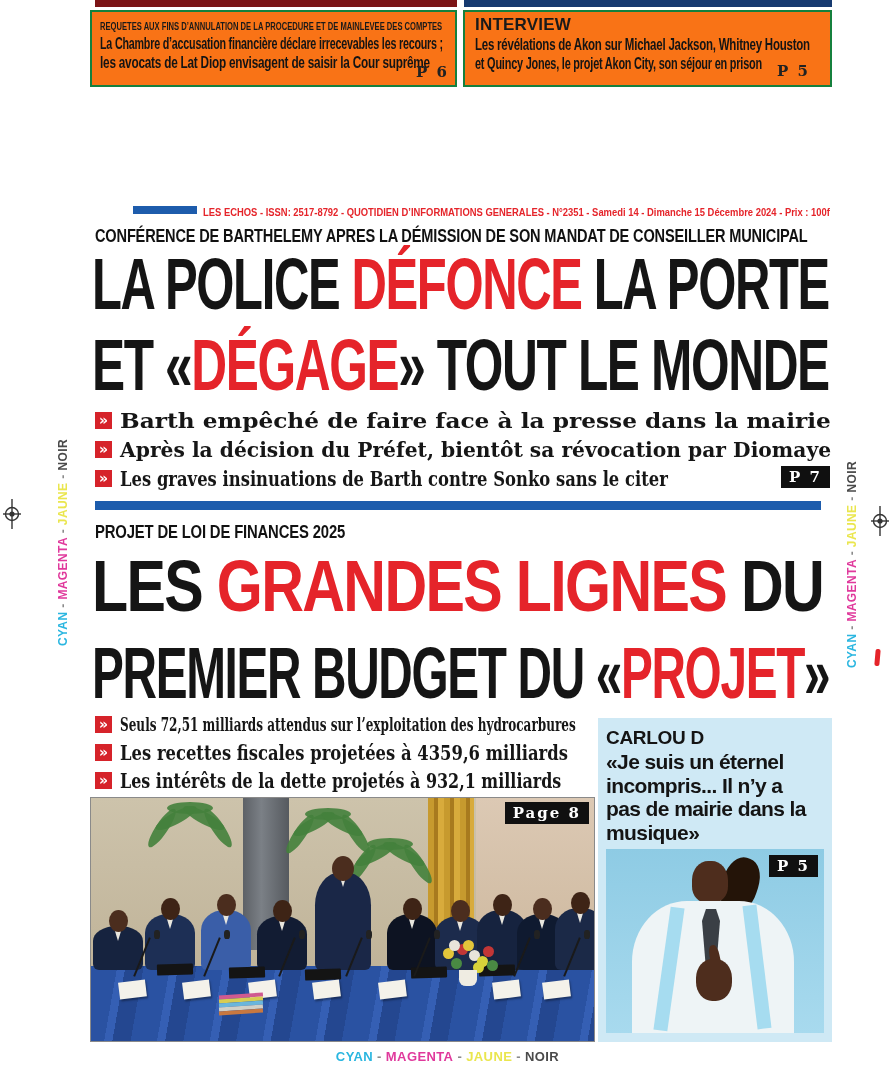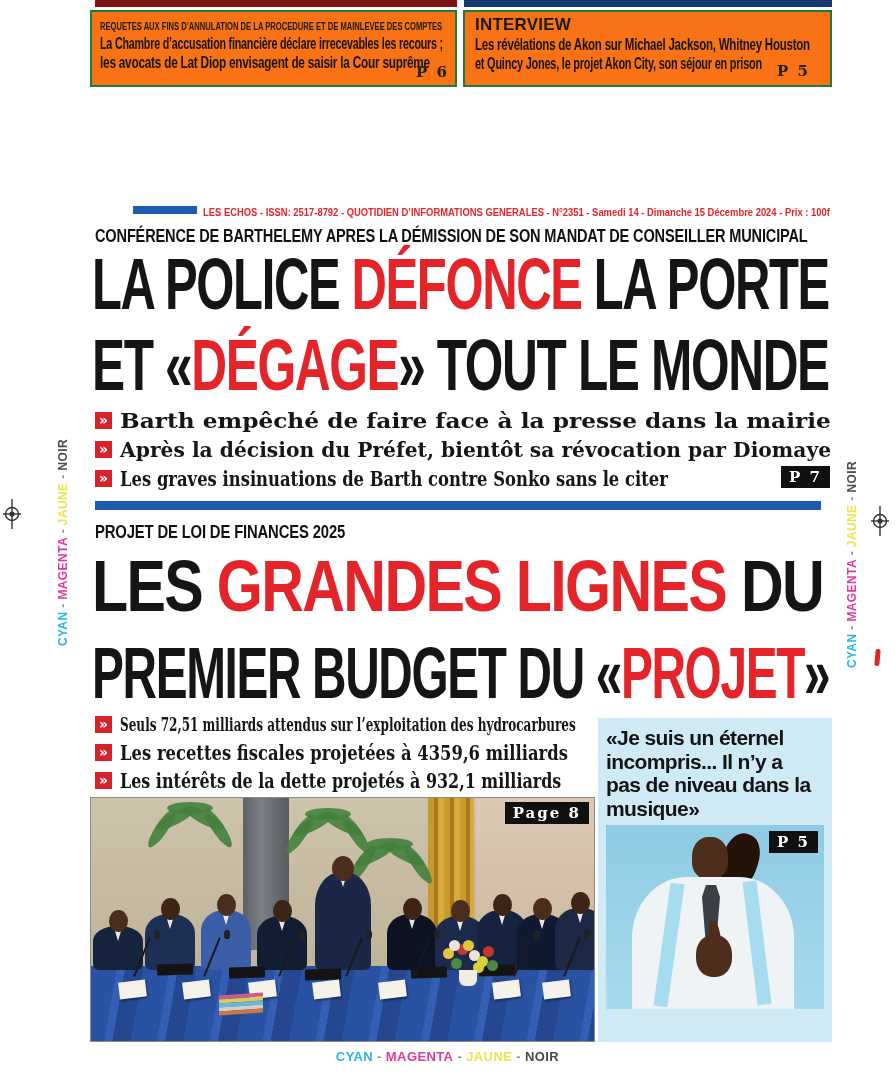--- a/index.html
+++ b/index.html
@@ -255,21 +255,22 @@
       <div style="position:absolute;left:392px;top:148px;width:11px;height:11px;background:#c23636;border-radius:50%;"></div>
       <div style="position:absolute;left:372px;top:142px;width:11px;height:11px;background:#e2c53a;border-radius:50%;"></div>
       <div style="position:absolute;left:396px;top:162px;width:11px;height:11px;background:#4a8a43;border-radius:50%;"></div>
       <div style="position:absolute;left:358px;top:142px;width:11px;height:11px;background:#e8e4da;border-radius:50%;"></div>
       <div style="position:absolute;left:382px;top:164px;width:11px;height:11px;background:#d8d23a;border-radius:50%;"></div>
       <div style="position:absolute;left:368px;top:172px;width:18px;height:16px;background:#efece2;border-radius:0 0 40% 40%;"></div>
       <span class="pbadge badge">Page 8</span>
   </div>
 
   <div class="abs carlou">
-    <div class="carlou-quote">«Je suis un éternel incompris... Il n’y a pas de niveau dans la musique»</div>
+    <div class="carlou-kicker">CARLOU D</div>
+    <div class="carlou-quote">«Je suis un éternel incompris... Il n’y a pas de mairie dans la musique»</div>
     <div class="cphoto">
       <div class="c-locs"></div>
       <div class="c-head"></div>
       <div class="c-shirt"></div>
       <div class="c-susp" style="left:56px;top:58px;transform:rotate(8deg);"></div>
       <div class="c-susp" style="left:144px;top:56px;transform:rotate(-7deg);"></div>
       <div class="c-tie"></div>
       <div class="c-finger"></div>
       <div class="c-hand"></div>
       <span class="pbadge badge">P 5</span>

